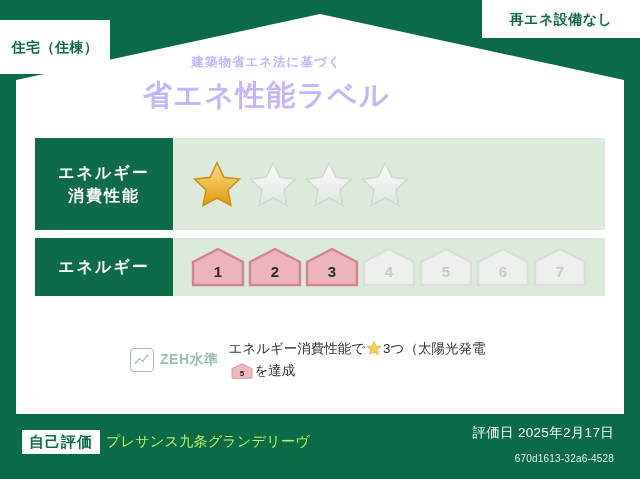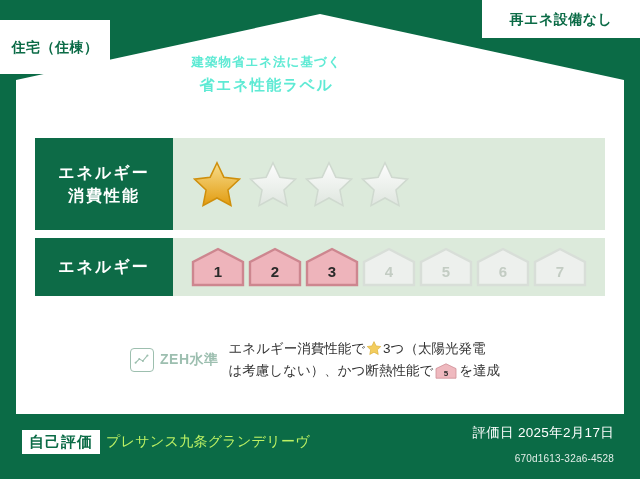--- a/index.html
+++ b/index.html
@@ -41,30 +41,30 @@
     z-index: 2;
   }
 
   
   #header-block {
     position: absolute;
     left: 0; top: 54px;
     width: 533px;
     text-align: center;
     z-index: 5;
-    color: #5eead4;
+    color: #c4b5fd;
   }
   #subtitle {
     font-size: 12.5px;
     font-weight: bold;
     letter-spacing: 1px;
     margin-bottom: 5px;
   }
   #main-title {
-    font-size: 15px;
+    font-size: 29px;
     font-weight: bold;
     letter-spacing: 1.5px;
   }
 
   
   #rows {
     position: absolute;
     left: 35px; top: 138px;
     width: 570px;
     z-index: 5;
@@ -340,21 +340,21 @@
       </svg>
       <span id="zeh-text">ZEH水準</span>
     </div>
     <div id="zeh-desc">
       <div>
         <span>エネルギー消費性能で</span><svg class="inline-star" width="16" height="16" viewBox="0 0 24 24">
             <polygon points="12,2.4 15.1,8.9 22.2,9.8 17,14.7 18.4,21.8 12,18.3 5.6,21.8 7,14.7 1.8,9.8 8.9,8.9" fill="#f3cd5e" stroke="#d6a92c" stroke-width="0.9"></polygon>
           </svg><span>3つ（太陽光発電</span>
       </div>
       <div>
-        <span>は考慮しない）、かつ断熱性能で</span><svg class="inline-chip" width="22" height="16" viewBox="0 0 54 40">
+        <svg class="inline-chip" width="22" height="16" viewBox="0 0 54 40">
             <polygon points="2,38 2,14 27,2 52,14 52,38" fill="#efb9bf" stroke="#cf8f97" stroke-width="2"></polygon>
             <text x="27" y="32" font-size="20" font-weight="bold" text-anchor="middle" fill="#2a2a2a" font-family="Liberation Sans, sans-serif">5</text>
           </svg><span>を達成</span>
       </div>
     </div>
   </div>
 
   <div id="footer">
     <div id="footer-left">
       <span id="self-eval-badge">自己評価</span>

